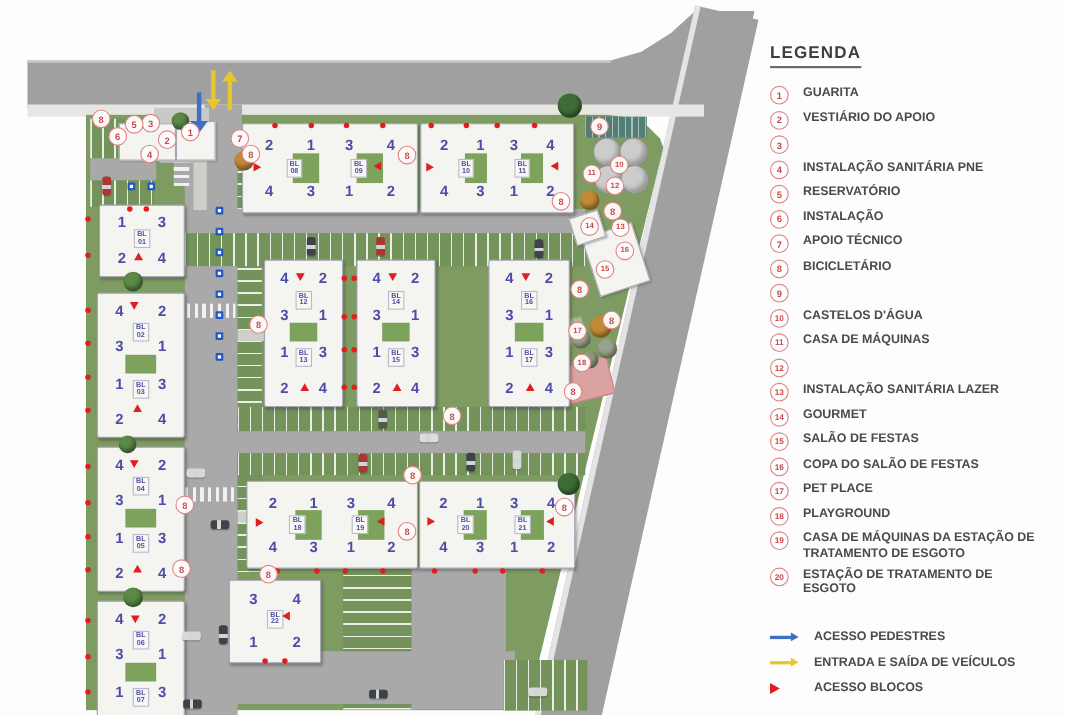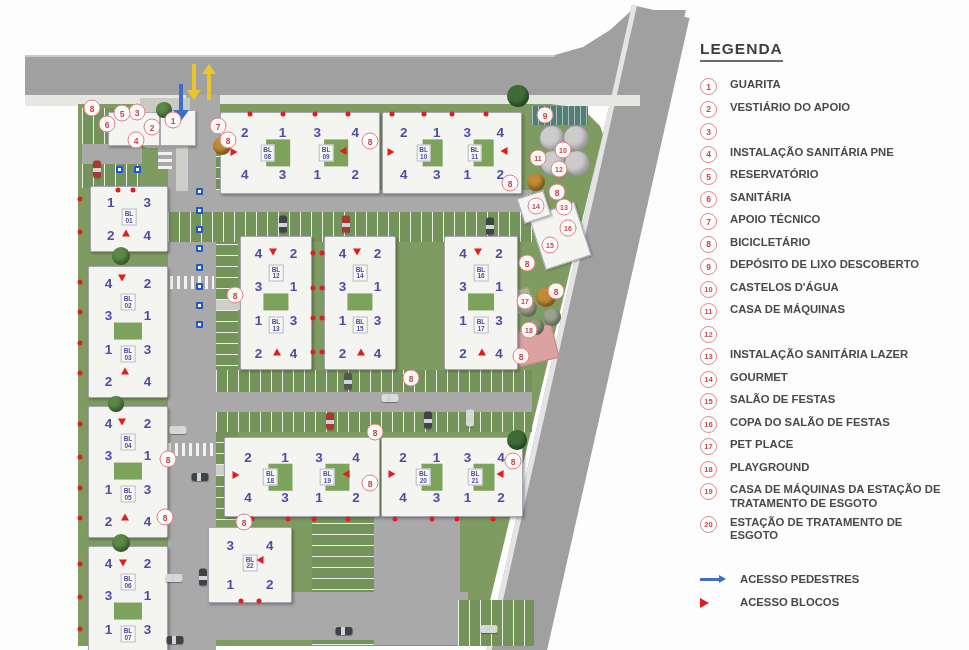--- a/index.html
+++ b/index.html
@@ -489,33 +489,32 @@
         <div class="li">
           <div class="lc" style="font-size: 8.5px;">4</div>
           <div class="lt">INSTALAÇÃO SANITÁRIA PNE</div>
         </div>
         <div class="li">
           <div class="lc" style="font-size: 8.5px;">5</div>
           <div class="lt">RESERVATÓRIO</div>
         </div>
         <div class="li">
           <div class="lc" style="font-size: 8.5px;">6</div>
-          <div class="lt">SANITÁRIA</div>
+          <div class="lt">INSTALAÇÃO</div>
         </div>
         <div class="li">
           <div class="lc" style="font-size: 8.5px;">7</div>
           <div class="lt">APOIO TÉCNICO</div>
         </div>
         <div class="li">
           <div class="lc" style="font-size: 8.5px;">8</div>
           <div class="lt">BICICLETÁRIO</div>
         </div>
         <div class="li">
           <div class="lc" style="font-size: 8.5px;">9</div>
-          <div class="lt">DEPÓSITO DE LIXO DESCOBERTO</div>
         </div>
         <div class="li">
           <div class="lc" style="font-size: 7.5px;">10</div>
           <div class="lt">CASTELOS D'ÁGUA</div>
         </div>
         <div class="li">
           <div class="lc" style="font-size: 7.5px;">11</div>
           <div class="lt">CASA DE MÁQUINAS</div>
         </div>
         <div class="li">
@@ -558,19 +557,27 @@
         <div class="ls">
           <div class="symwrap">
             <div class="arr" style="background: rgb(63, 110, 198);">
               <div class="head" style="border-left: 7px solid rgb(63, 110, 198);"></div>
             </div>
           </div>
           <div class="lt">ACESSO PEDESTRES</div>
         </div>
         <div class="ls">
           <div class="symwrap">
+            <div class="arr" style="background: rgb(232, 199, 44);">
+              <div class="head" style="border-left: 7px solid rgb(232, 199, 44);"></div>
+            </div>
+          </div>
+          <div class="lt">ENTRADA E SAÍDA DE VEÍCULOS</div>
+        </div>
+        <div class="ls">
+          <div class="symwrap">
             <div class="symtri" style="border-left: 9px solid rgb(226, 29, 29);"></div>
           </div>
           <div class="lt">ACESSO BLOCOS</div>
         </div>
       </div>
   </aside>
 </div>
 
 </body></html>

